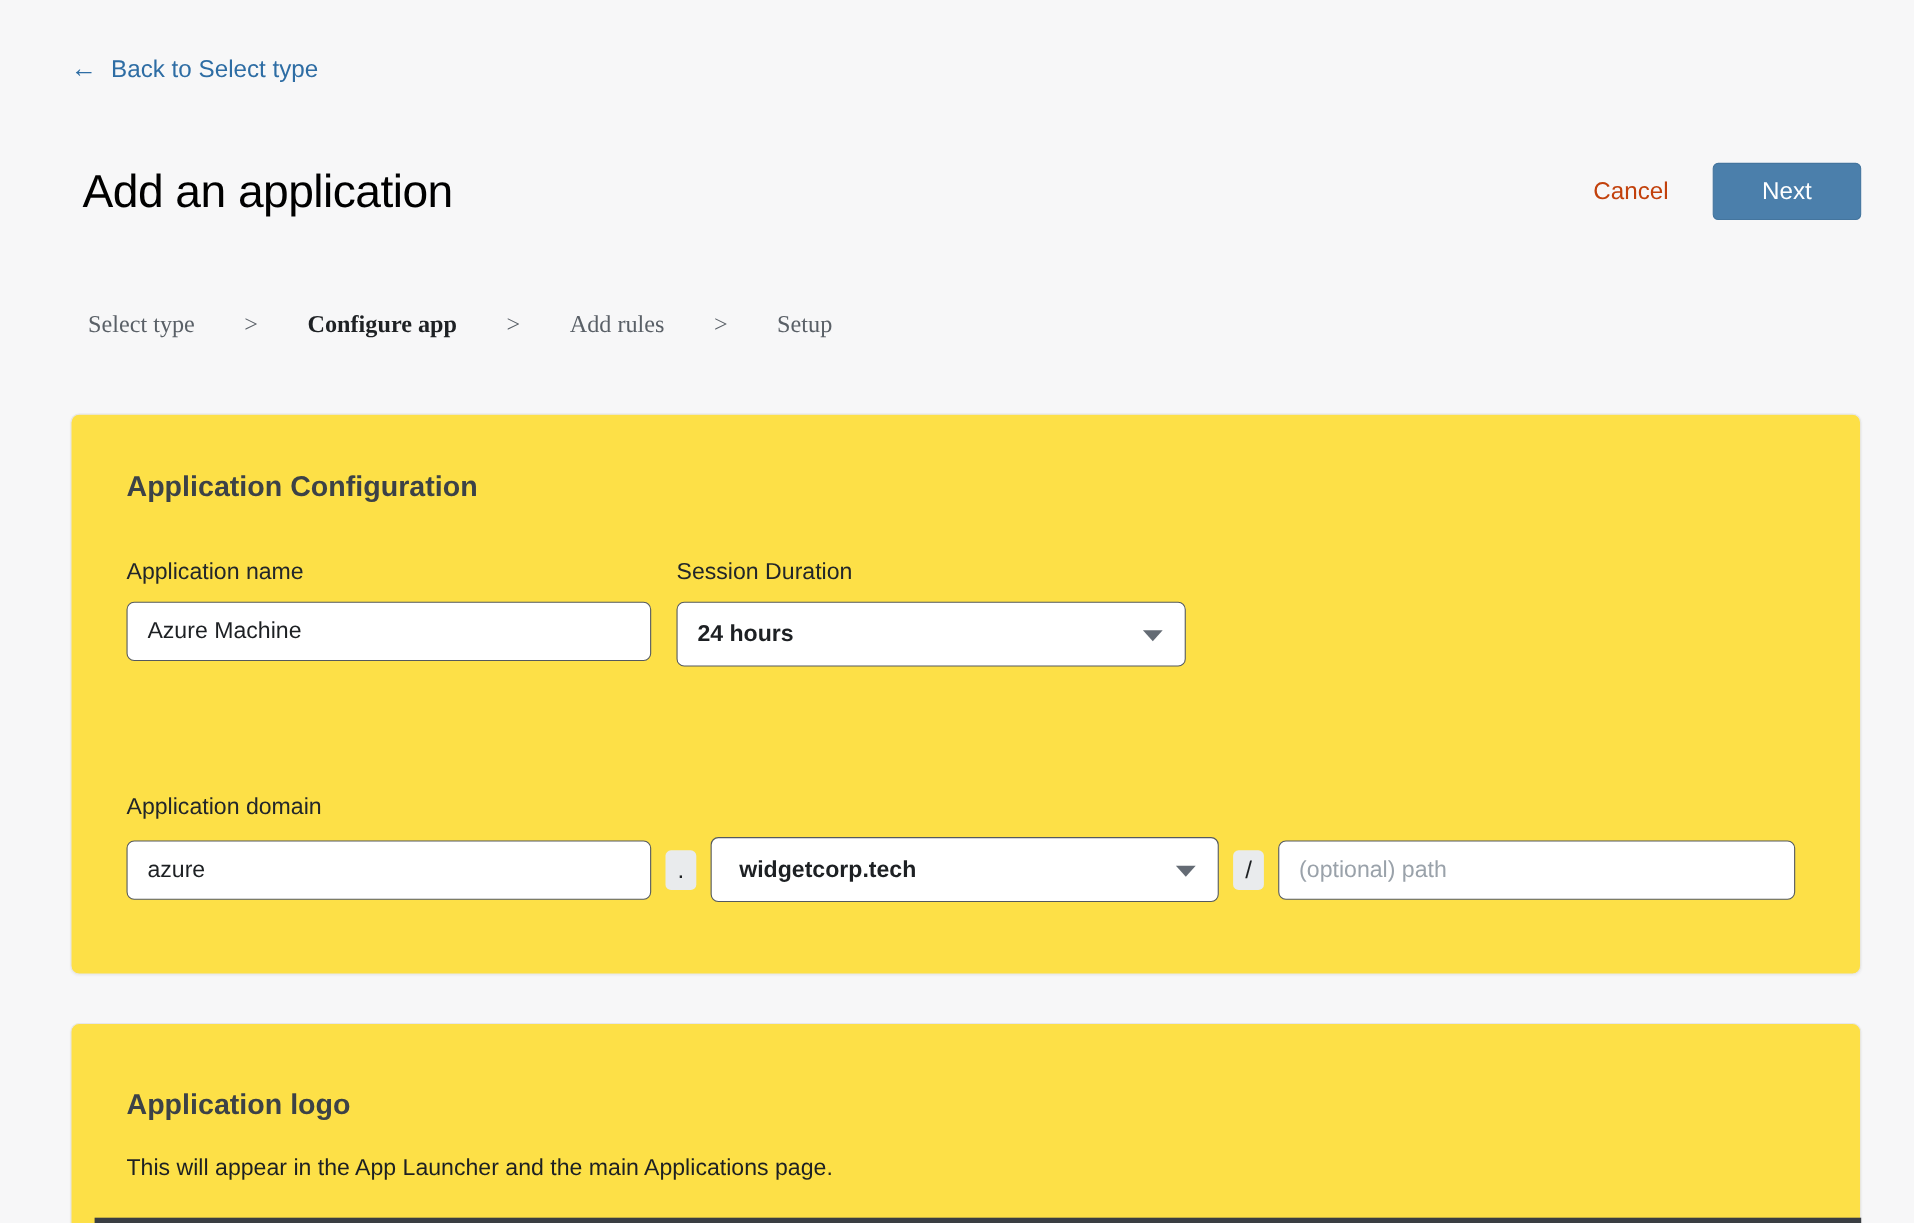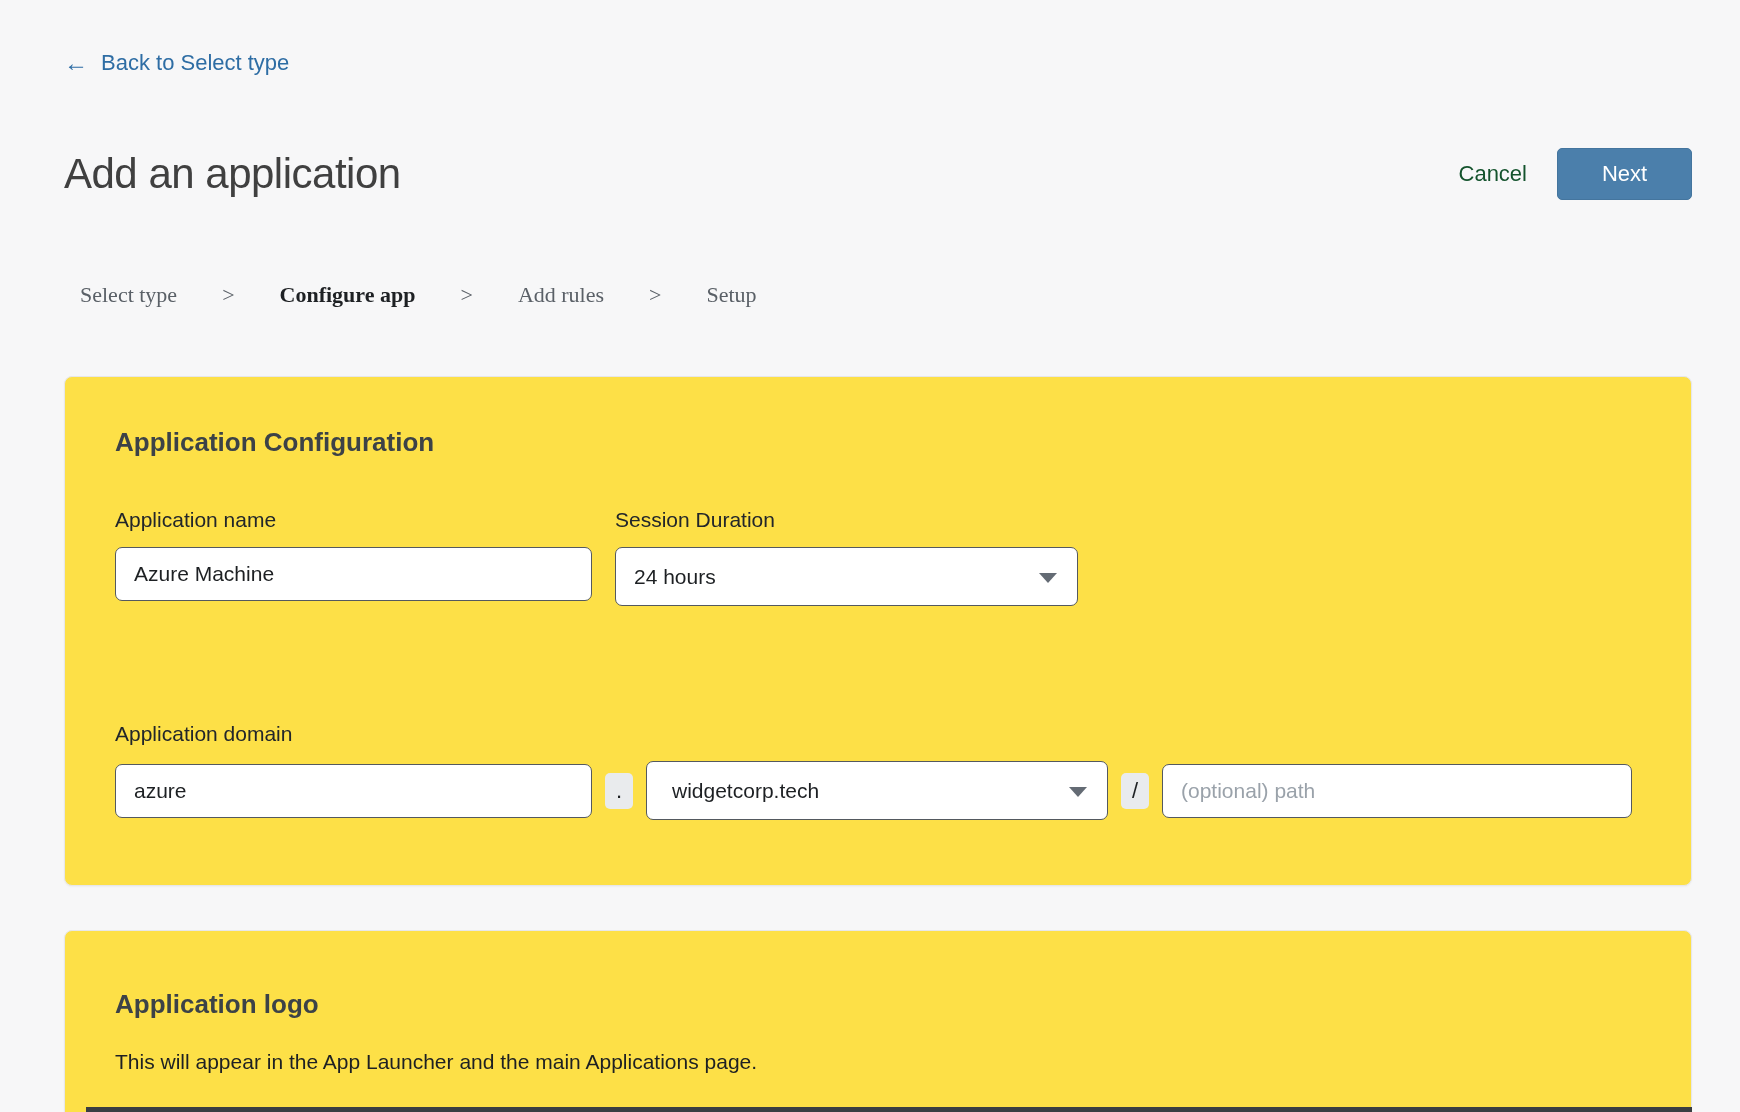--- a/index.html
+++ b/index.html
@@ -30,27 +30,28 @@
   .header-row {
     margin-top:72px;
     display:flex;
     justify-content:space-between;
     align-items:center;
   }
   h1.page-title {
     font-size:42px;
     font-weight:400;
     letter-spacing:-0.5px;
-    color:#404040;
+    color:#000000;
+    margin-left:11px;
   }
   .header-actions { display:flex; align-items:center; }
   .cancel-link {
-    color:#14532d;
-    font-size:22px;
-    margin-right:30px;
+    color:#c2410c;
+    font-size:22px;
+    margin-right:40px;
     cursor:pointer;
     text-decoration:none;
   }
   .next-button {
     width:135px;
     height:52px;
     background:#4b7fab;
     color:#ffffff;
     font-size:22px;
     font-family:Liberation Sans, sans-serif;
@@ -120,20 +121,21 @@
     height:59px;
     border:1.5px solid #54595f;
     border-radius:7px;
     background:#ffffff;
     display:flex;
     align-items:center;
     padding:0 48px 0 18px;
     font-size:21px;
     color:#1d2023;
     cursor:pointer;
+    font-weight:bold;
   }
   .caret-down {
     position:absolute;
     right:20px;
     top:50%;
     margin-top:-4px;
     width:0; height:0;
     border-left:9px solid transparent;
     border-right:9px solid transparent;
     border-top:10px solid #646b74;

